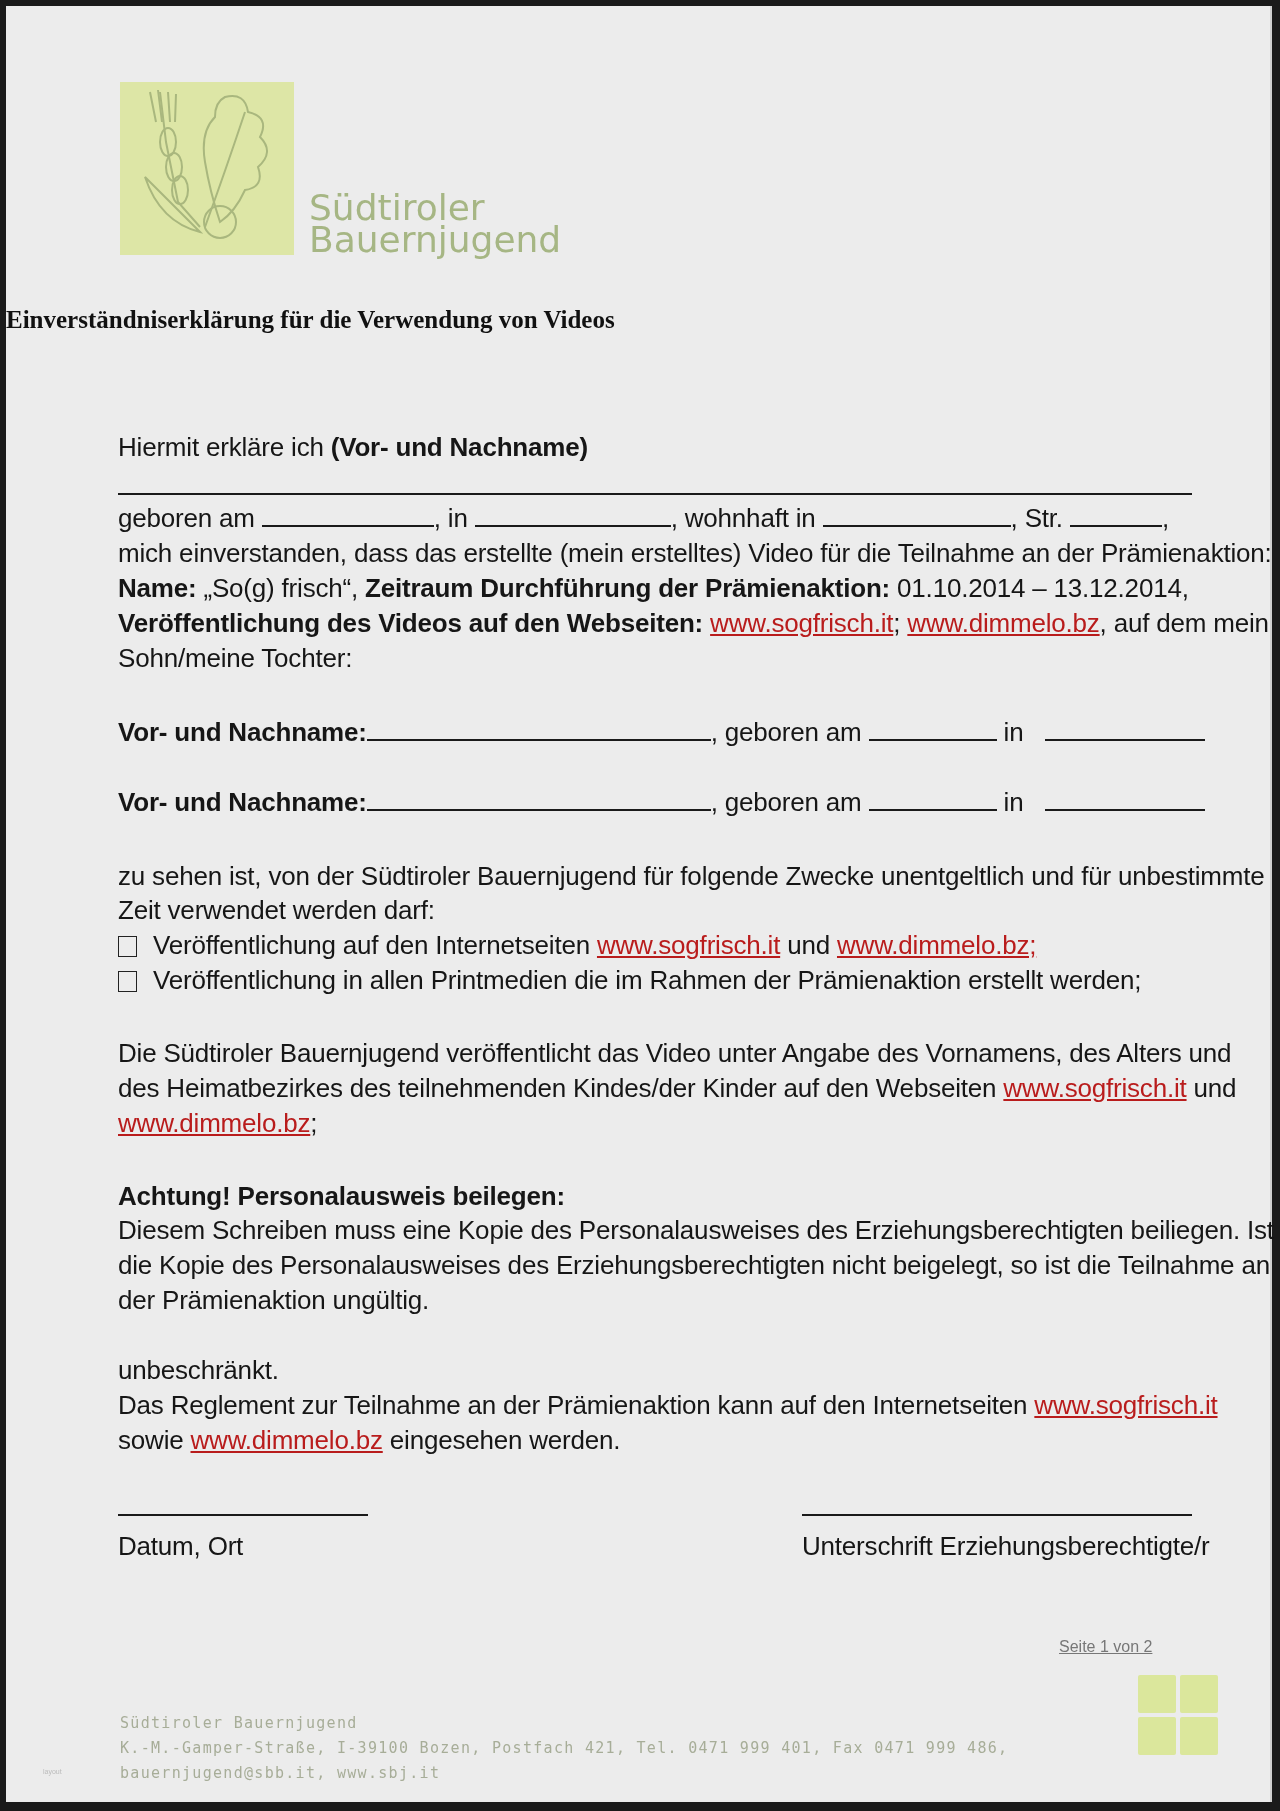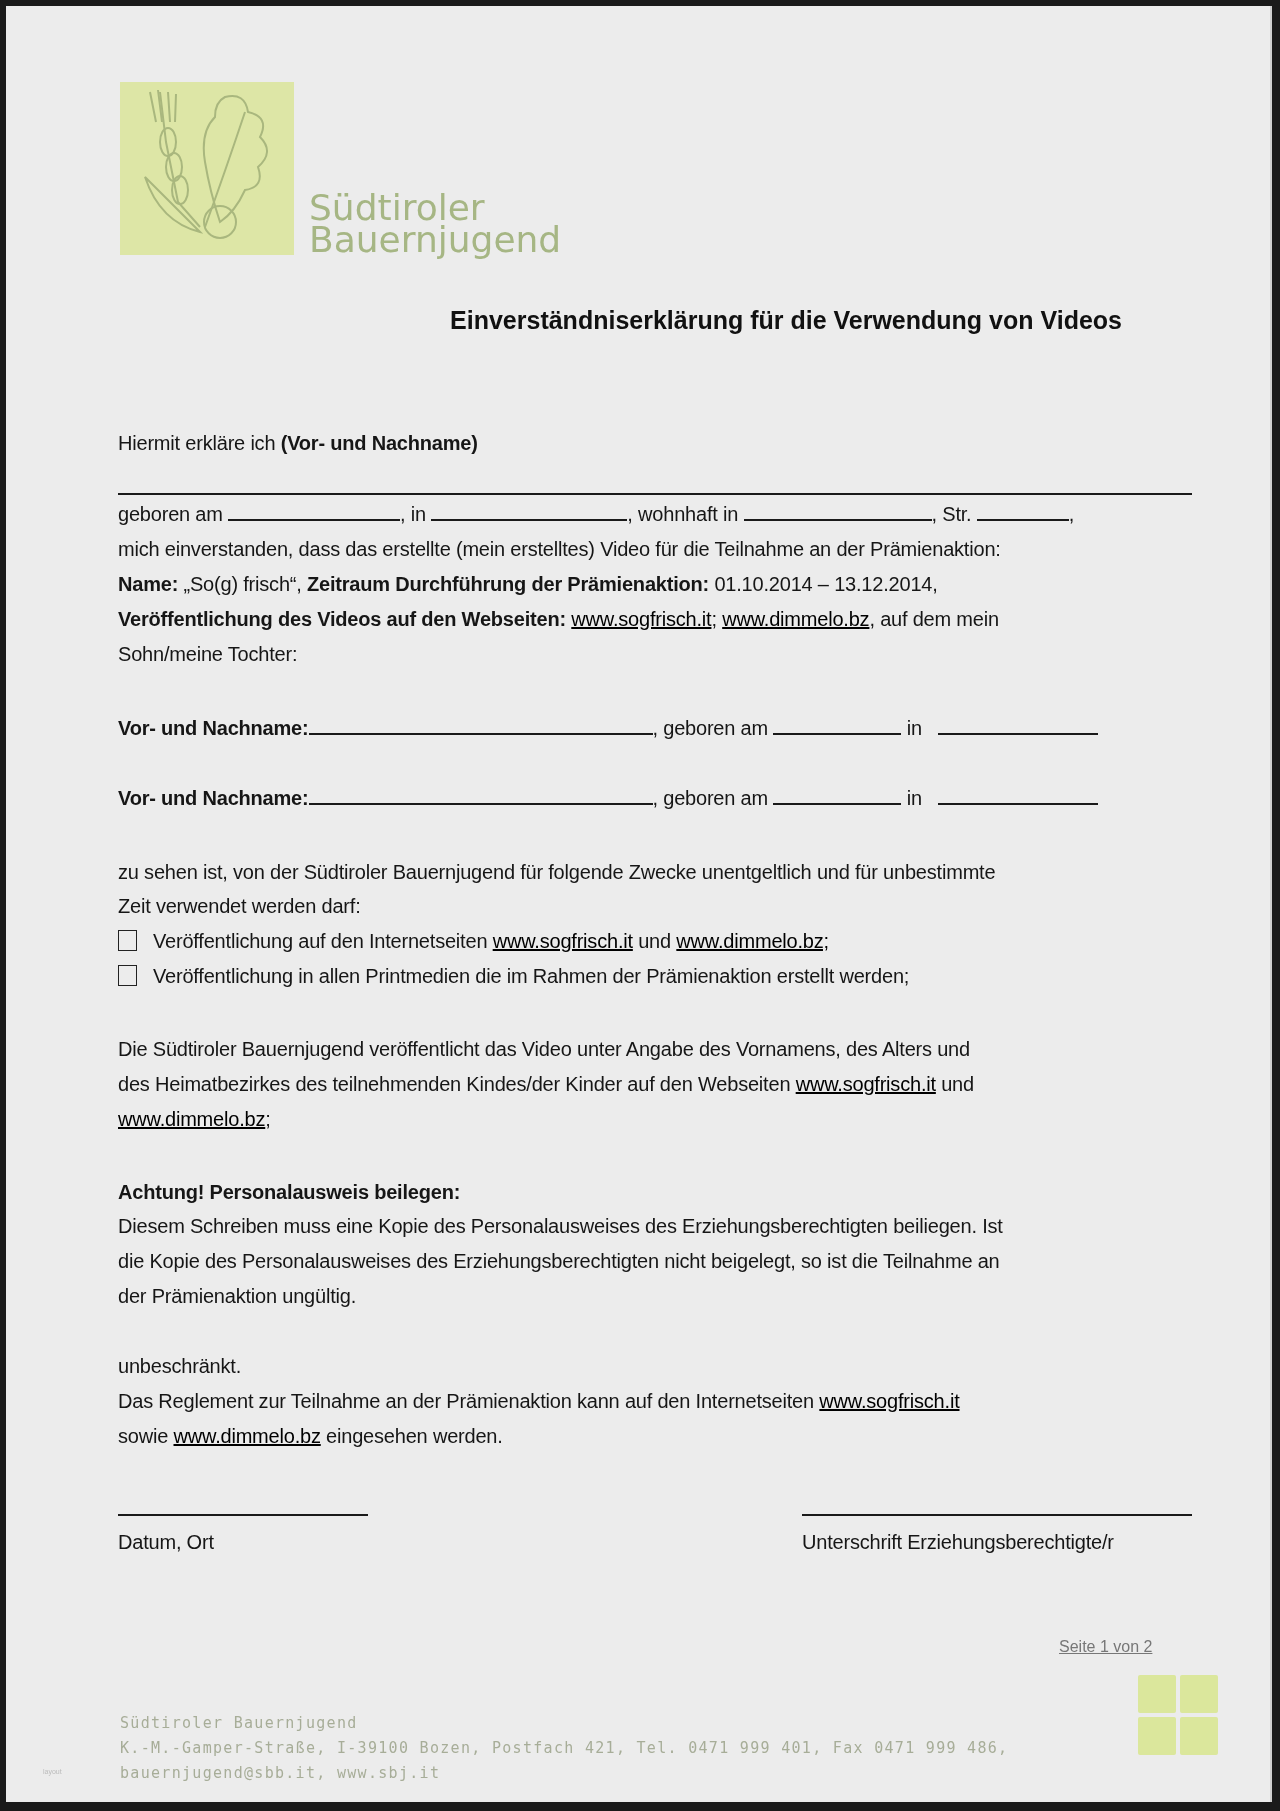--- a/index.html
+++ b/index.html
@@ -18,31 +18,31 @@
     position: absolute; left: 114px; top: 76px; width: 174px; height: 173px;
     background: #dde6a6;
   }
   .logo-box svg { width: 100%; height: 100%; }
   .logo-text {
     position: absolute; left: 303px; top: 186px;
     color: #a6b684; font-size: 36px; line-height: 32px;
     font-family: "DejaVu Sans", sans-serif;
   }
   .title {
-    position: absolute; left: 0; width: 1116px; text-align: right;
-    font-weight: bold; color: #111; font-size: 25px;
+    position: absolute; left: 0; width: 1116px; text-align: left;
+    font-weight: bold; color: #111; font-size: 25px; font-family: Liberation Serif, serif;
   }
   .t1 { top: 300px; }
   .t2 { top: 347px; }
   .line {
     position: absolute; left: 112px; color: #161616;
-    font-size: 20px; white-space: nowrap; letter-spacing: -0.2px;
+    font-size: 26px; white-space: nowrap; letter-spacing: -0.2px;
   }
   .b { font-weight: bold; }
-  a.link { color: #000000; text-decoration: underline; margin-top: 46px; }
+  a.link { color: #b91c1c; text-decoration: underline; margin-top: 46px; }
   .rule { position: absolute; height: 2px; background: #1a1a1a; }
   .blank { display: inline-block; border-bottom: 2px solid #1a1a1a; height: 16px; vertical-align: baseline; }
   .checkbox {
     display: inline-block; width: 17px; height: 19px; border: 1.5px solid #222;
     vertical-align: -3px; margin-right: 16px; background: transparent;
   }
   .seite { position: absolute; left: 1053px; top: 1632px; color: #777; font-size: 16px; text-decoration: underline; }
   .footer {
     position: absolute; left: 114px; color: #a7ad98; font-family: "DejaVu Sans Mono", monospace;
     font-size: 15px; letter-spacing: 1.3px; white-space: nowrap;

